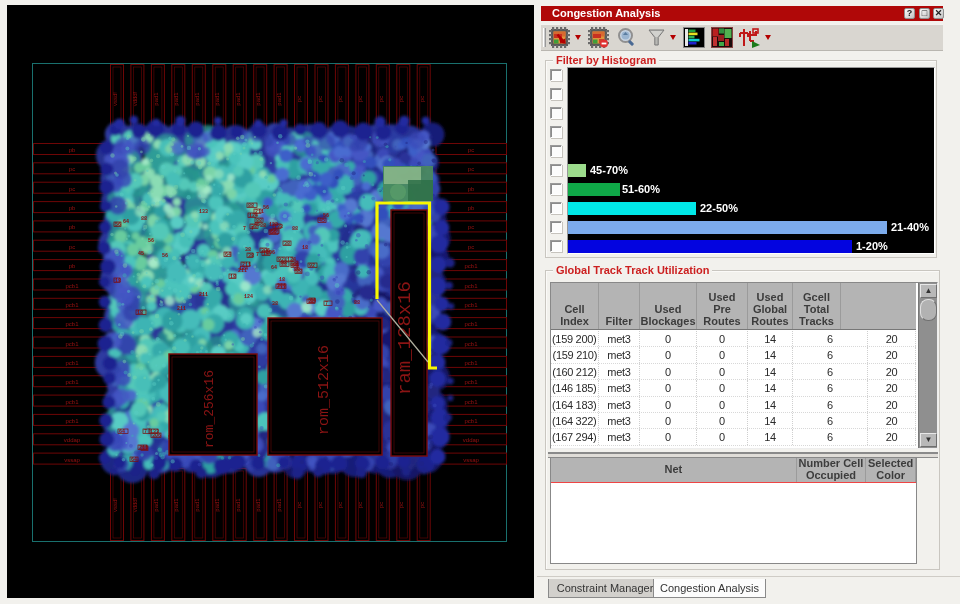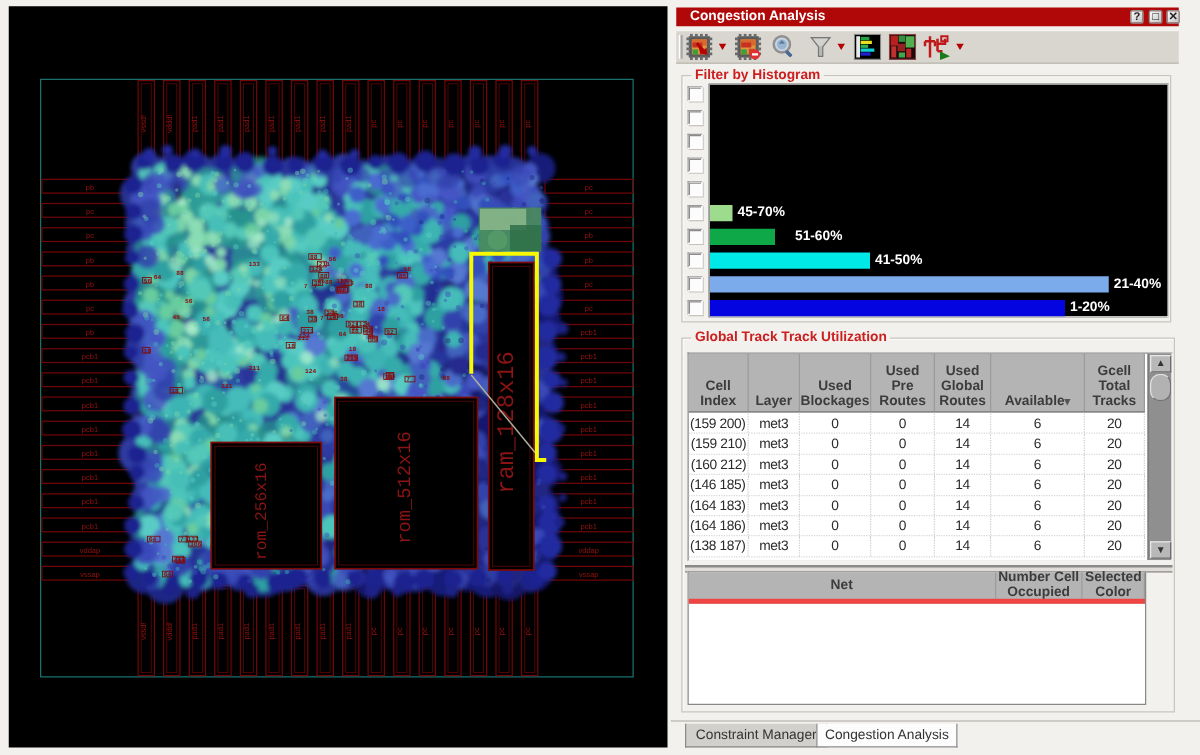--- a/index.html
+++ b/index.html
@@ -24,21 +24,21 @@
 .hc { height:100%; display:flex; align-items:flex-end; justify-content:center; text-align:center; font-size:11px; font-weight:bold; color:#3c3c3c; line-height:12px; border-right:1px solid #9b9b9b; padding-bottom:2px; }
 .sort { font-size:9px; color:#555; }
 #t1b { position:absolute; left:0; top:48px; width:365px; }
 .drow { display:flex; height:16.4px; border-bottom:1px dotted #d8d8d8; }
 .dc { font-size:11px; color:#2a2a2a; line-height:16px; border-right:1px dotted #cfcfcf; padding:0 1px; white-space:nowrap; overflow:hidden; letter-spacing:-0.3px; }
 #sb1 { position:absolute; left:367px; top:0; width:19px; height:165px; background:#8f8f8f; border-left:1px solid #777; }
 .sbtn { position:absolute; left:1px; width:17px; height:14px; background:#b8b8b8; border:1px solid; border-color:#e8e8e8 #6f6f6f #6f6f6f #e8e8e8; font-size:8px; color:#333; text-align:center; line-height:12px; }
 #thumb { position:absolute; left:1px; top:16px; width:17px; height:22px; background:#b2b2b2; border:1px solid; border-color:#e0e0e0 #707070 #707070 #e0e0e0; border-radius:8px; }
 #split { position:absolute; left:2px; top:181px; width:390px; height:6px; background:#e0ddd8; border-top:2px solid #8a8a8a; border-bottom:1px solid #8a8a8a; }
 #tbl2 { position:absolute; left:4px; top:186px; width:367px; height:107px; border:1px solid #888; background:#fff; }
-#t2h { position:absolute; left:0; top:0; width:100%; height:25px; background:#b4b4b4; border-bottom:4px solid #ef4444; display:flex; }
+#t2h { position:absolute; left:0; top:0; width:100%; height:25px; background:#b4b4b4; border-bottom:1px solid #ef4444; display:flex; }
 #tabs { position:absolute; left:-4px; top:577px; width:423px; }
 #tabline { position:absolute; left:-4px; top:576px; width:423px; height:1px; background:#5e5e5e; border-bottom:1px solid #cfccc6; }
 .tab { position:absolute; top:2px; height:19px; font-size:11px; color:#333; text-align:center; line-height:18px; border:1px solid #8a8a8a; border-top:none; }
 </style></head>
 <body>
 <div id="canvas">
     <svg width="527" height="593" viewBox="0 0 527 593" style="position:absolute;left:0;top:0">
 <defs>
         <filter id="soft" x="-5%" y="-5%" width="110%" height="110%">
           <feGaussianBlur stdDeviation="1.7"></feGaussianBlur>
@@ -2911,39 +2911,38 @@
       <div class="cb" style="top:84px"></div>
       <div class="cb" style="top:103px"></div>
       <div class="cb" style="top:122px"></div>
       <div class="cb" style="top:141px"></div>
       <div class="cb" style="top:160px"></div>
       <div class="cb" style="top:179px"></div>
     <div id="hist">
         <div class="bar" style="top:96px;width:18px;background:#9cdc8c"></div>
         <div class="blab" style="top:96px;left:22px">45-70%</div>
         <div class="bar" style="top:115px;width:52px;background:#0fa848"></div>
-        <div class="blab" style="top:115px;left:68px">51-60%</div>
+        <div class="blab" style="top:115px;left:54px">51-60%</div>
         <div class="bar" style="top:134px;width:128px;background:#00e8e8"></div>
-        <div class="blab" style="top:134px;left:132px">41-50%</div>
+        <div class="blab" style="top:134px;left:132px">22-50%</div>
         <div class="bar" style="top:153px;width:319px;background:#7cabec"></div>
         <div class="blab" style="top:153px;left:323px">21-40%</div>
         <div class="bar" style="top:172px;width:284px;background:#0304e0"></div>
         <div class="blab" style="top:172px;left:288px">1-20%</div>
       </div>
   </div>
   <div class="grp" id="g2">
       <span class="glab">Global Track Track Utilization</span>
     <div id="tbl1">
       <div id="t1h">
           <div class="hc" style="width:48px">Cell<br>Index</div>
-          <div class="hc" style="width:41px">Layer</div>
+          <div class="hc" style="width:41px">Filter</div>
           <div class="hc" style="width:57px">Used<br>Blockages</div>
           <div class="hc" style="width:51px">Used<br>Pre<br>Routes</div>
           <div class="hc" style="width:45px">Used<br>Global<br>Routes</div>
-          <div class="hc" style="width:75px">Available <span class="sort">▾</span></div>
           <div class="hc" style="width:48px">Gcell<br>Total<br>Tracks</div>
         </div>
       <div id="t1b">
           <div class="drow">
             <div class="dc" style="width:48px;text-align:left">(159 200)</div>
             <div class="dc" style="width:41px;text-align:center">met3</div>
             <div class="dc" style="width:57px;text-align:center">0</div>
             <div class="dc" style="width:51px;text-align:center">0</div>
             <div class="dc" style="width:45px;text-align:center">14</div>
             <div class="dc" style="width:75px;text-align:center">6</div>
@@ -2952,21 +2951,21 @@
           <div class="drow">
             <div class="dc" style="width:48px;text-align:right">(159 210)</div>
             <div class="dc" style="width:41px;text-align:center">met3</div>
             <div class="dc" style="width:57px;text-align:center">0</div>
             <div class="dc" style="width:51px;text-align:center">0</div>
             <div class="dc" style="width:45px;text-align:center">14</div>
             <div class="dc" style="width:75px;text-align:center">6</div>
             <div class="dc" style="width:48px;text-align:center">20</div>
           </div>
           <div class="drow">
-            <div class="dc" style="width:48px;text-align:right">(160 212)</div>
+            <div class="dc" style="width:48px;text-align:center">(160 212)</div>
             <div class="dc" style="width:41px;text-align:center">met3</div>
             <div class="dc" style="width:57px;text-align:center">0</div>
             <div class="dc" style="width:51px;text-align:center">0</div>
             <div class="dc" style="width:45px;text-align:center">14</div>
             <div class="dc" style="width:75px;text-align:center">6</div>
             <div class="dc" style="width:48px;text-align:center">20</div>
           </div>
           <div class="drow">
             <div class="dc" style="width:48px;text-align:left">(146 185)</div>
             <div class="dc" style="width:41px;text-align:center">met3</div>
@@ -2979,30 +2978,30 @@
           <div class="drow">
             <div class="dc" style="width:48px;text-align:left">(164 183)</div>
             <div class="dc" style="width:41px;text-align:center">met3</div>
             <div class="dc" style="width:57px;text-align:center">0</div>
             <div class="dc" style="width:51px;text-align:center">0</div>
             <div class="dc" style="width:45px;text-align:center">14</div>
             <div class="dc" style="width:75px;text-align:center">6</div>
             <div class="dc" style="width:48px;text-align:center">20</div>
           </div>
           <div class="drow">
-            <div class="dc" style="width:48px;text-align:left">(164 186)</div>
+            <div class="dc" style="width:48px;text-align:left">(164 322)</div>
             <div class="dc" style="width:41px;text-align:center">met3</div>
             <div class="dc" style="width:57px;text-align:center">0</div>
             <div class="dc" style="width:51px;text-align:center">0</div>
             <div class="dc" style="width:45px;text-align:center">14</div>
             <div class="dc" style="width:75px;text-align:center">6</div>
             <div class="dc" style="width:48px;text-align:center">20</div>
           </div>
           <div class="drow">
-            <div class="dc" style="width:48px;text-align:left">(138 187)</div>
+            <div class="dc" style="width:48px;text-align:left">(167 294)</div>
             <div class="dc" style="width:41px;text-align:center">met3</div>
             <div class="dc" style="width:57px;text-align:center">0</div>
             <div class="dc" style="width:51px;text-align:center">0</div>
             <div class="dc" style="width:45px;text-align:center">14</div>
             <div class="dc" style="width:75px;text-align:center">6</div>
             <div class="dc" style="width:48px;text-align:center">20</div>
           </div>
         </div>
       <div id="sb1">
           <div class="sbtn" style="top:1px">▲</div>

